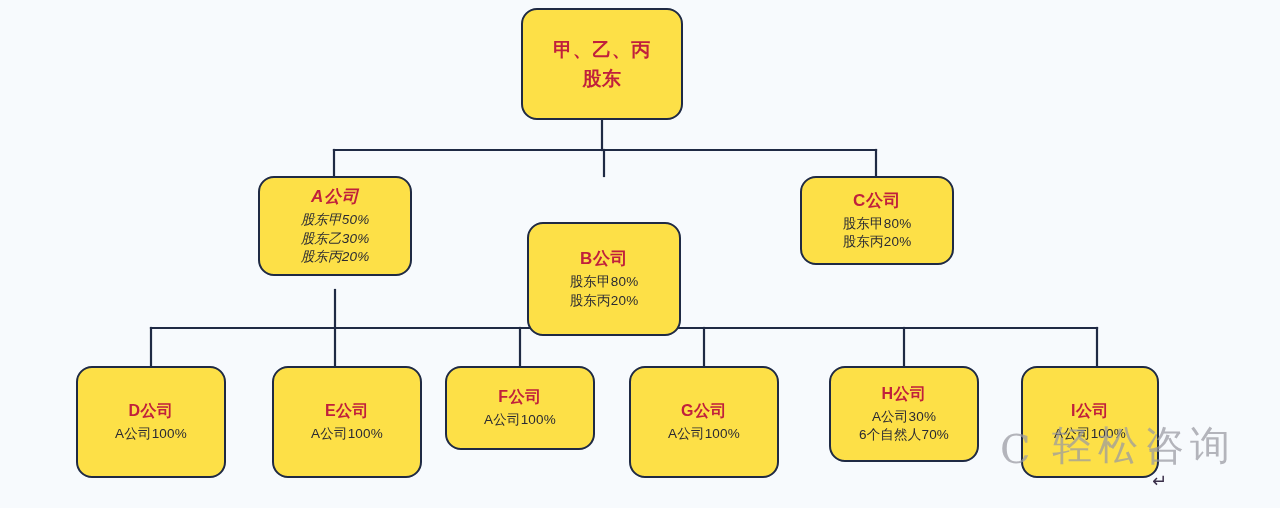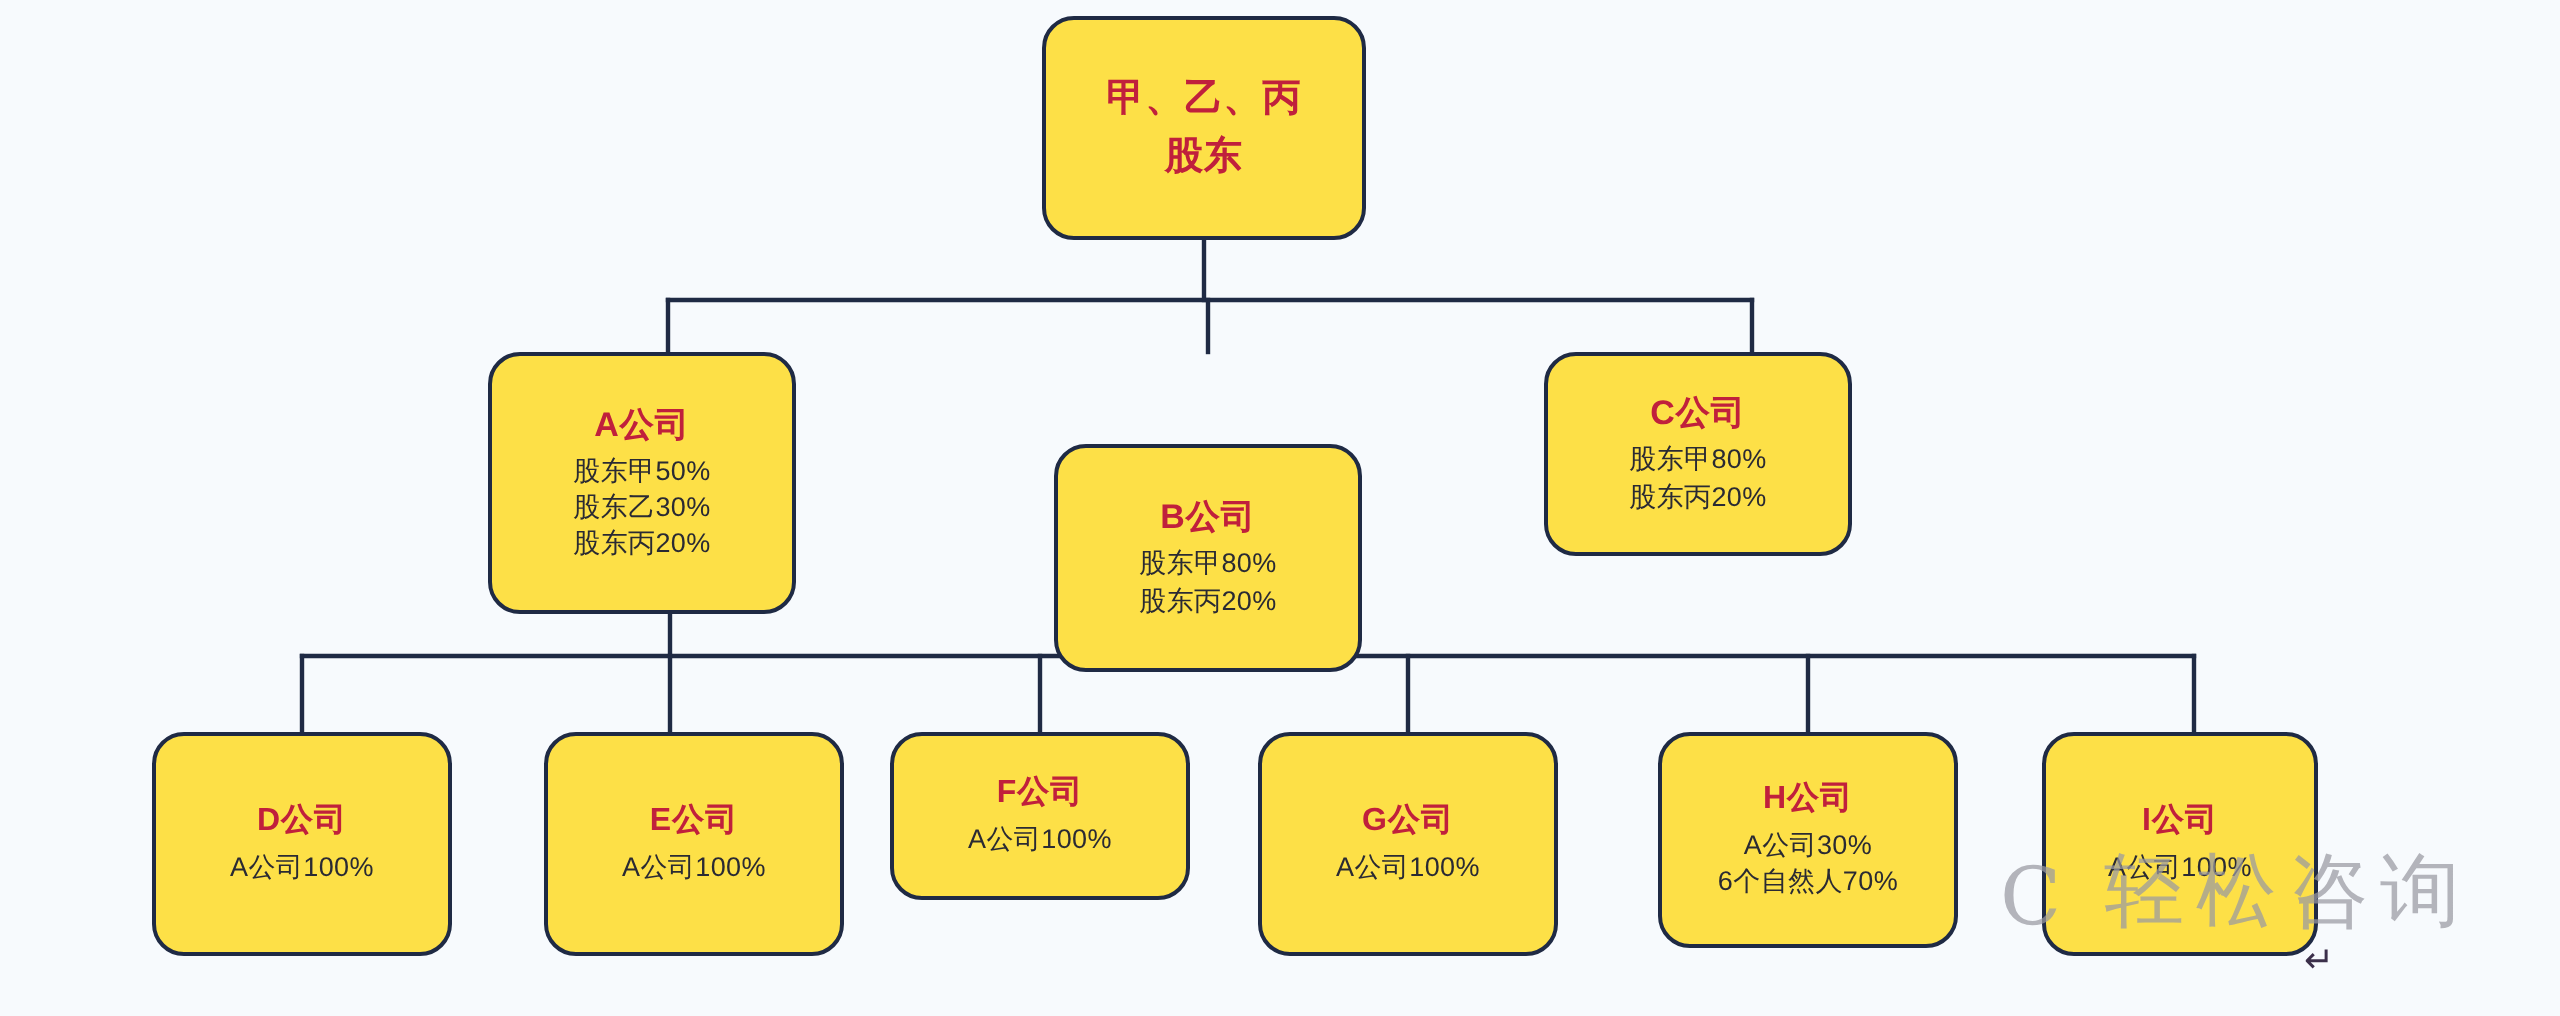--- a/index.html
+++ b/index.html
@@ -134,38 +134,38 @@
       <path d="M 904 328 L 904 366"></path>
       <path d="M 1097 328 L 1097 366"></path>
     </g>
   </svg>
 
   <div class="node root" style="left:521px; top:8px; width:162px; height:112px;">
     <div class="node-title">甲、乙、丙
 股东</div>
   </div>
 
-  <div class="node level2" style="left:244px; top:176px; width:154px; height:131px;">
+  <div class="node level2" style="left:258px; top:176px; width:154px; height:100px;font-style:italic;">
     <div class="node-title">A公司</div>
     <div class="node-lines">
       <div class="node-line">股东甲50%</div>
       <div class="node-line">股东乙30%</div>
       <div class="node-line">股东丙20%</div>
     </div>
   </div>
 
   <div class="node level2" style="left:527px; top:176px; width:154px; height:114px;margin-top:46px;">
     <div class="node-title">B公司</div>
     <div class="node-lines">
       <div class="node-line">股东甲80%</div>
       <div class="node-line">股东丙20%</div>
     </div>
   </div>
 
-  <div class="node level2" style="left:772px; top:176px; width:154px; height:102px;">
+  <div class="node level2" style="left:800px; top:176px; width:154px; height:89px;">
     <div class="node-title">C公司</div>
     <div class="node-lines">
       <div class="node-line">股东甲80%</div>
       <div class="node-line">股东丙20%</div>
     </div>
   </div>
 
   <div class="node level3" style="left:76px; top:366px; width:150px; height:112px;">
     <div class="node-title">D公司</div>
     <div class="node-lines">
@@ -187,21 +187,21 @@
     </div>
   </div>
 
   <div class="node level3" style="left:629px; top:366px; width:150px; height:112px;">
     <div class="node-title">G公司</div>
     <div class="node-lines">
       <div class="node-line">A公司100%</div>
     </div>
   </div>
 
-  <div class="node level3" style="left:829px; top:366px; width:150px; height:108px;text-align:center;">
+  <div class="node level3" style="left:829px; top:366px; width:150px; height:96px;text-align:center;">
     <div class="node-title">H公司</div>
     <div class="node-lines">
       <div class="node-line">A公司30%</div>
       <div class="node-line">6个自然人70%</div>
     </div>
   </div>
 
   <div class="node level3" style="left:1021px; top:366px; width:138px; height:112px;">
     <div class="node-title">I公司</div>
     <div class="node-lines">

